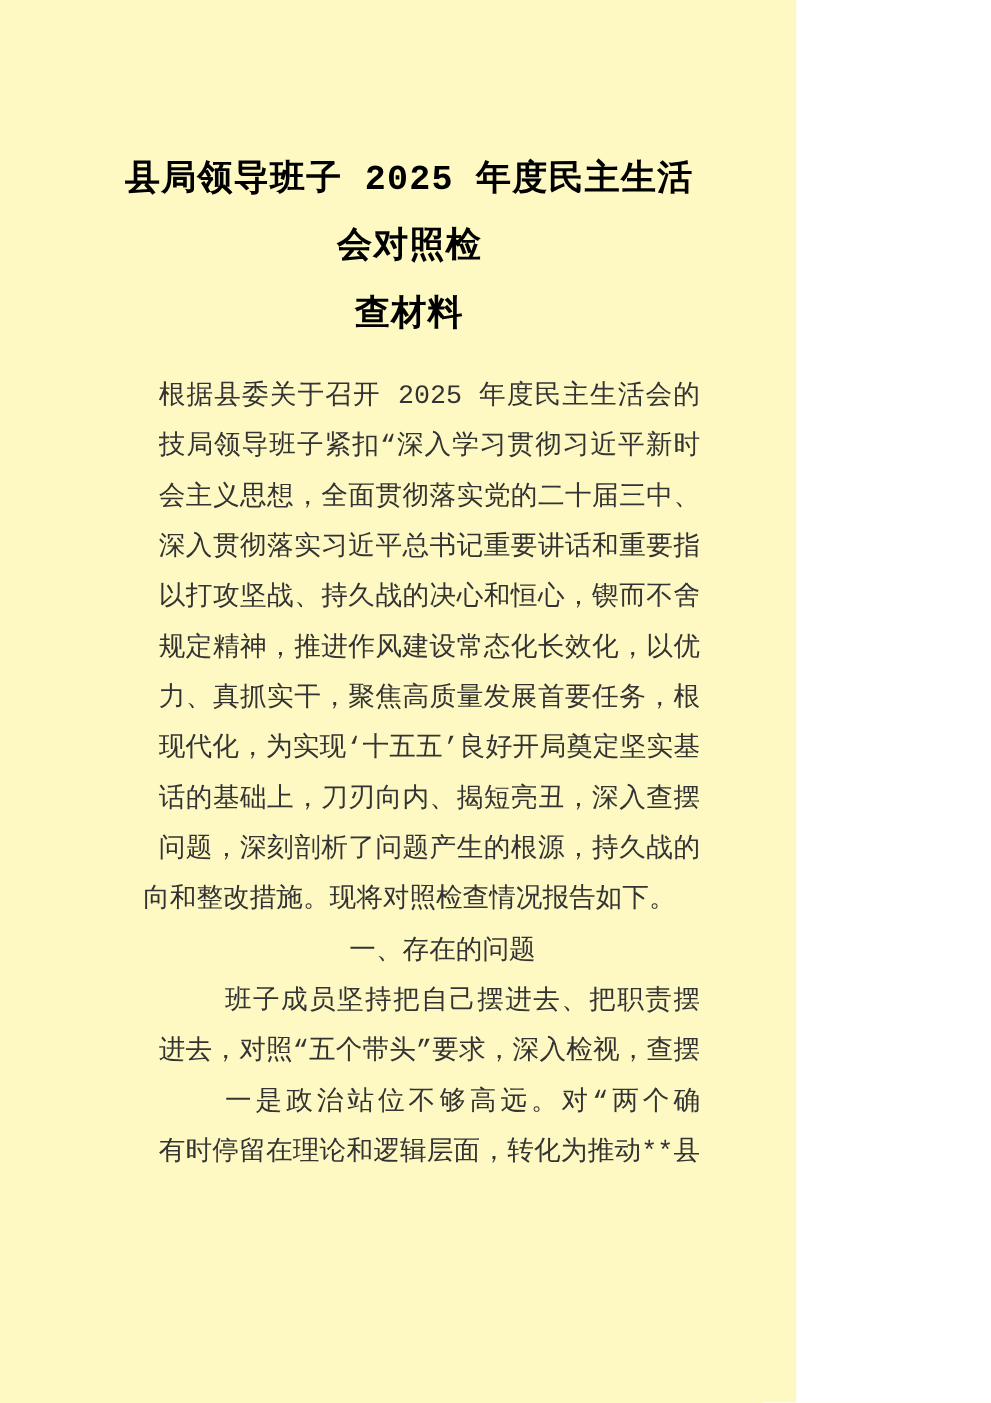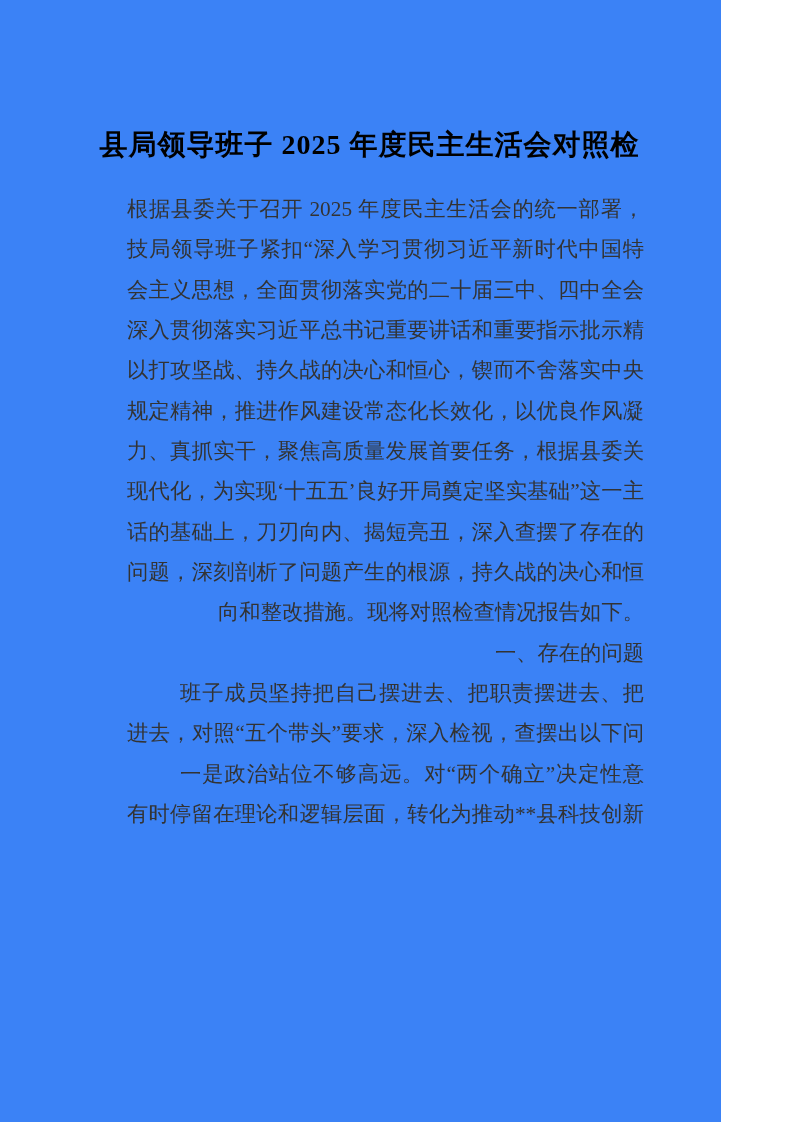--- a/index.html
+++ b/index.html
@@ -2,63 +2,64 @@
 <html><head>
 <meta charset="utf-8">
 <style>
   html, body {
     margin: 0;
     padding: 0;
     background: #ffffff;
   }
   .page {
     position: relative;
-    width: 721px;
+    width: 637px;
     height: 1122px;
-    background: #3b82f6;
+    background: #fef9c3;
     overflow: hidden;
-    font-family: Liberation Serif, serif;
+    font-family: Liberation Mono, monospace;
   }
   .doc-title {
     margin: 118px 77px 0 95px;
     text-align: center;
     font-weight: bold;
     font-size: 28px;
     line-height: 54px;
     color: #000000;
     letter-spacing: 1px;
   }
   .doc-body {
     margin: 17px 77px 0 95px;
     font-size: 21.3px;
     color: #333333;
   }
   .bline {
     height: 40.35px;
     line-height: 40.35px;
     overflow: hidden;
-    text-align: right;
+    text-align: center;
     white-space: normal;
   }
   .bline.fill {
     text-align: justify;
     text-align-last: justify;
     margin-left: 32px;
   }
   .bline.ind {
     text-indent: 53px;
   }
 </style>
 </head>
 <body>
 
 <div class="page">
 
   <div class="doc-title">
     <div>县局领导班子 2025 年度民主生活会对照检</div>
+    <div>查材料</div>
   </div>
 
   <div class="doc-body">
     <div class="bline fill">根据县委关于召开 2025 年度民主生活会的统一部署，**县科</div>
     <div class="bline fill">技局领导班子紧扣“深入学习贯彻习近平新时代中国特色社</div>
     <div class="bline fill">会主义思想，全面贯彻落实党的二十届三中、四中全会精神，</div>
     <div class="bline fill">深入贯彻落实习近平总书记重要讲话和重要指示批示精神，</div>
     <div class="bline fill">以打攻坚战、持久战的决心和恒心，锲而不舍落实中央八项</div>
     <div class="bline fill">规定精神，推进作风建设常态化长效化，以优良作风凝心聚</div>
     <div class="bline fill">力、真抓实干，聚焦高质量发展首要任务，根据县委关于召开</div>

